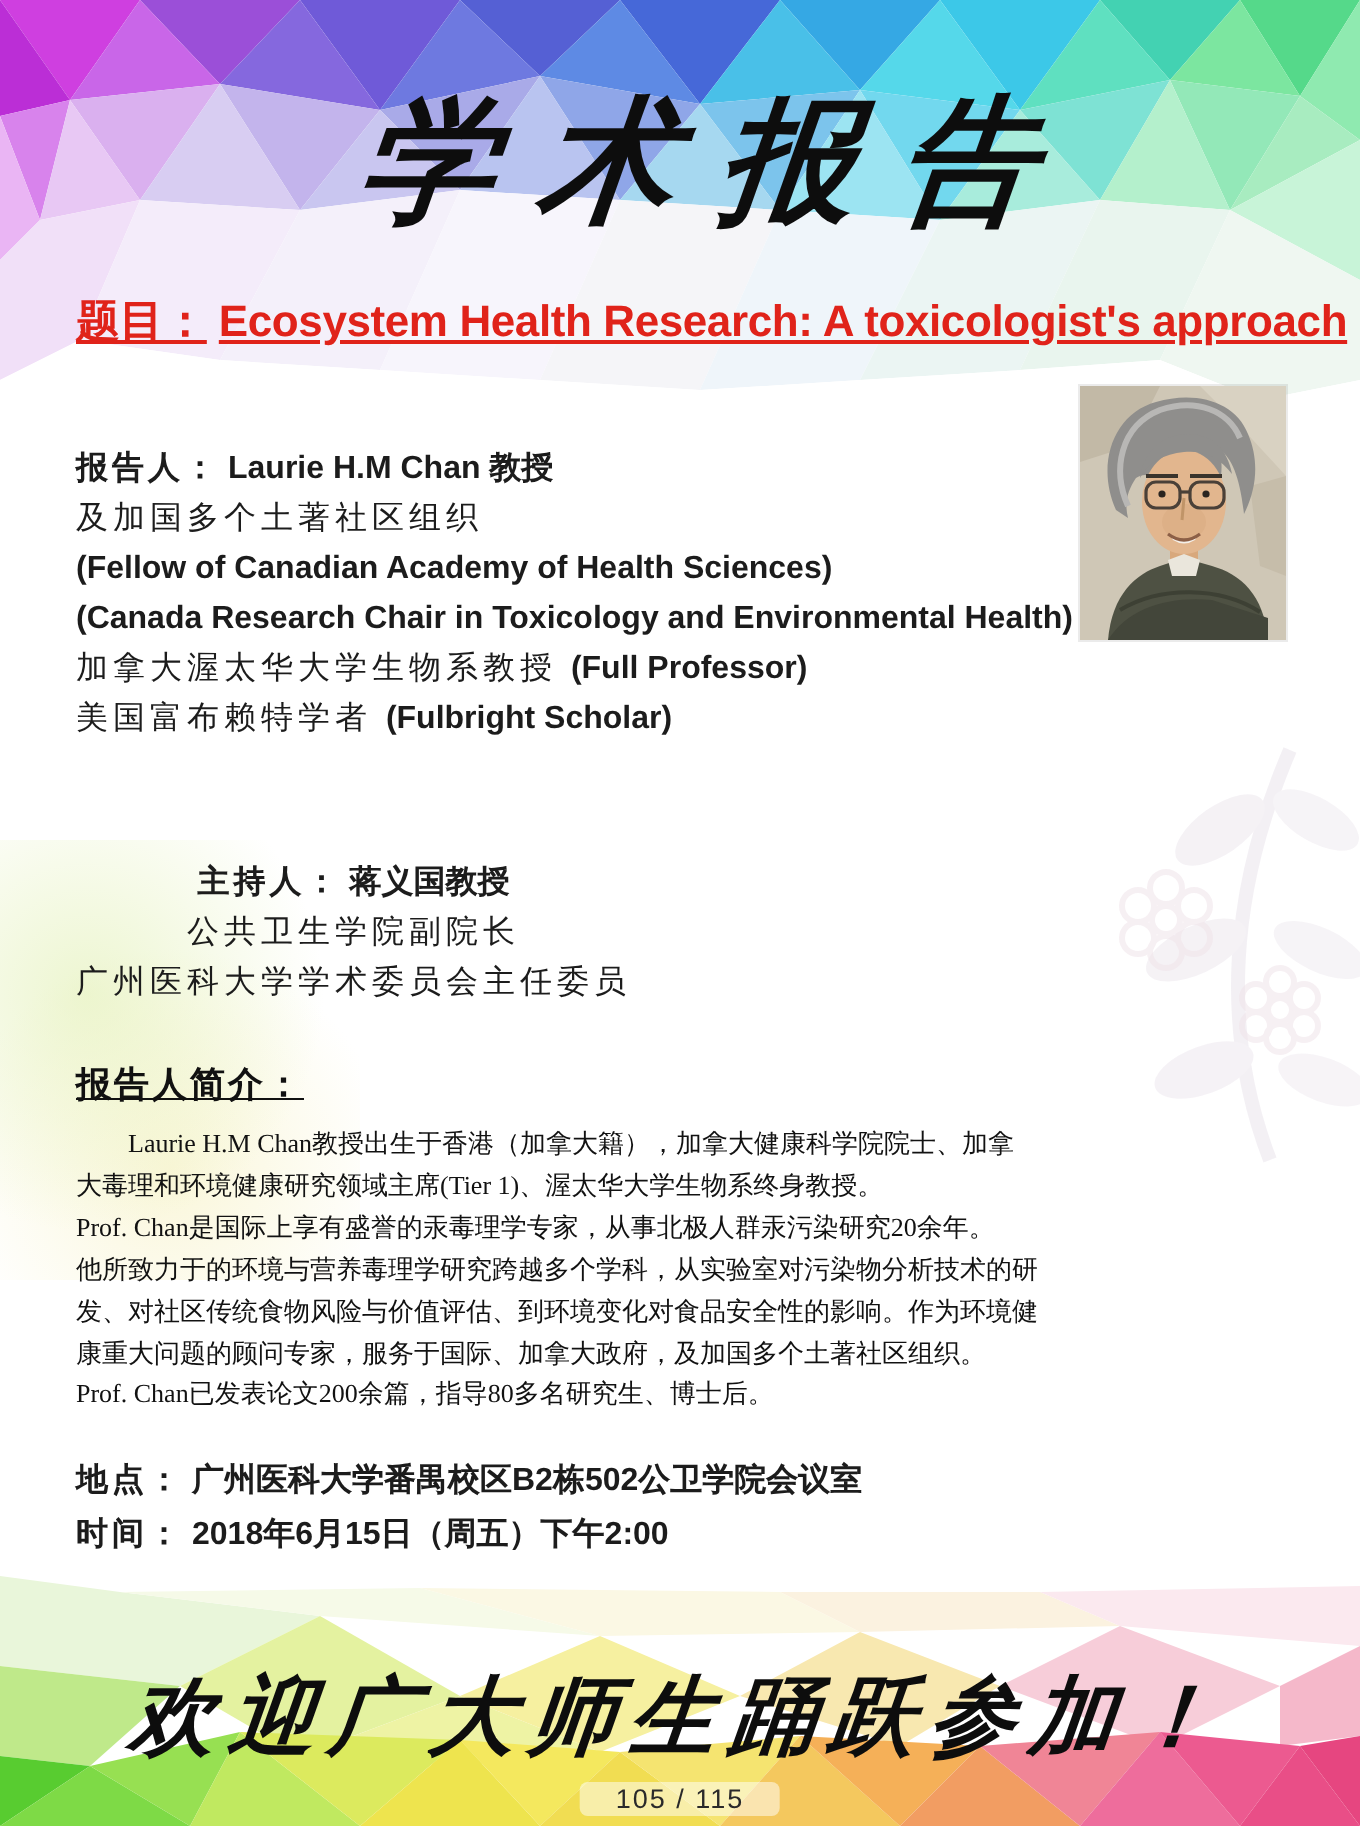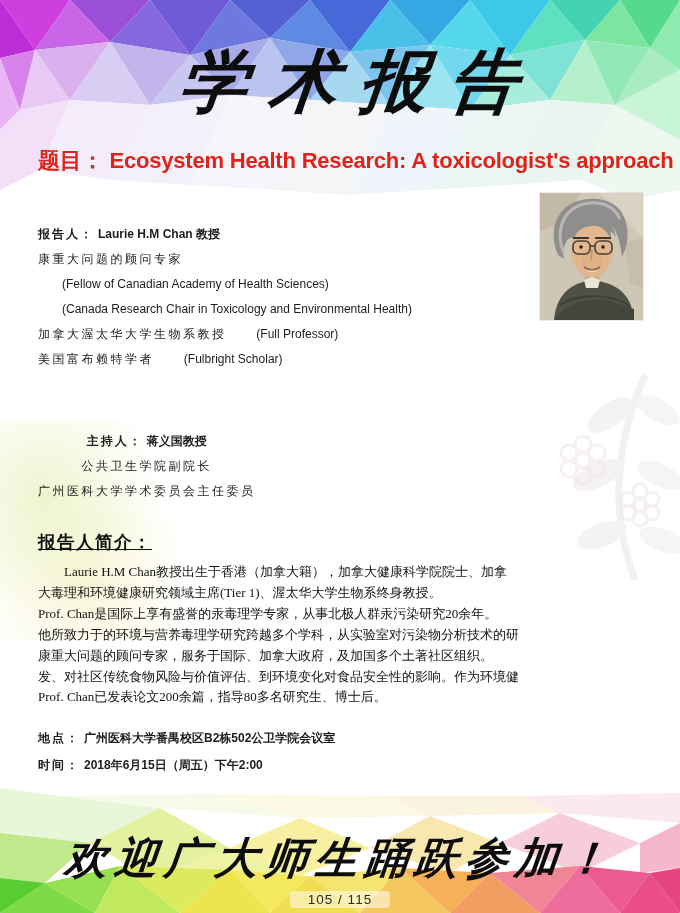--- a/index.html
+++ b/index.html
@@ -26,28 +26,28 @@
   }
   .footer-banner {
     position:absolute; top:830px; left:0; width:100%;
     text-align:center; font-size:43px; letter-spacing:7px;
   }
 
   
   .topic {
     position:absolute; top:146px; left:38px; width:630px;
     font-size:22px; font-weight:800; color:#e0231a;
-    letter-spacing:-0.2px; white-space:nowrap;
+    letter-spacing:-0.2px; white-space:nowrap;text-decoration:underline;
   }
   .topic .lbl { margin-right:6px; }
 
   
-  .tline { color:#1c1c1c; font-size:12px; white-space:nowrap; }
+  .tline { color:#1c1c1c; font-size:16px; white-space:nowrap; }
   .tline .cn { letter-spacing:2.5px; font-weight:500; }
-  .tline .en { font-weight:normal; letter-spacing:0;margin-left:24px; }
+  .tline .en { font-weight:bold; letter-spacing:0; }
   .tline .lbl { font-weight:bold; letter-spacing:2px; margin-right:4px; }
   .speaker-block { position:absolute; top:222px; left:38px; line-height:25.1px; }
   .host-block    { position:absolute; top:429px; left:38px; line-height:25.1px;text-align:center; }
   .name-line { font-weight:bold; }
 
   .bio-block { position:absolute; top:530px; left:38px; width:608px; }
   .bio-heading { font-size:17.5px; font-weight:bold; color:#111; letter-spacing:1.5px; margin-bottom:8px;text-decoration:underline; }
   .bio-line {
     font-family:"Liberation Serif","DejaVu Serif",serif;
     font-size:13px; color:#121212; line-height:20.9px; white-space:nowrap;
@@ -199,43 +199,43 @@
       <path d="M44,87 L52,84 L60,87 L58,95 L46,95 Z" fill="#eae6dc"></path>
       <path d="M14,127 C24,111 44,105 66,107 L94,116 L94,127 Z" fill="#43463a"></path>
       <path d="M20,112 C40,100 70,100 90,113" stroke="#3d4034" stroke-width="2" fill="none"></path>
     </svg>
   </div>
 
   <div class="speaker-block">
     <div class="tline name-line">
       <span class="lbl">报告人：</span><span>Laurie H.M Chan 教授</span>
     </div>
-    <div class="tline"><span class="cn">康重大问题的顾问专家</span><span class="en"></span></div>
+    <div class="tline"><span class="cn">及加国多个土著社区组织</span><span class="en"></span></div>
     <div class="tline"><span class="cn"></span><span class="en">(Fellow of Canadian Academy of Health Sciences)</span></div>
     <div class="tline"><span class="cn"></span><span class="en">(Canada Research Chair in Toxicology and Environmental Health)</span></div>
     <div class="tline"><span class="cn">加拿大渥太华大学生物系教授 </span><span class="en">(Full Professor)</span></div>
     <div class="tline"><span class="cn">美国富布赖特学者 </span><span class="en">(Fulbright Scholar)</span></div>
   </div>
 
   <div class="host-block">
     <div class="tline name-line">
       <span class="lbl">主持人：</span><span>蒋义国教授</span>
     </div>
     <div class="tline"><span class="cn">公共卫生学院副院长</span></div>
     <div class="tline"><span class="cn">广州医科大学学术委员会主任委员</span></div>
   </div>
 
   <div class="bio-block">
     <div class="bio-heading">报告人简介：</div>
     <div class="bio-line indent">Laurie H.M Chan教授出生于香港（加拿大籍），加拿大健康科学院院士、加拿</div>
     <div class="bio-line">大毒理和环境健康研究领域主席(Tier 1)、渥太华大学生物系终身教授。</div>
     <div class="bio-line">Prof. Chan是国际上享有盛誉的汞毒理学专家，从事北极人群汞污染研究20余年。</div>
     <div class="bio-line">他所致力于的环境与营养毒理学研究跨越多个学科，从实验室对污染物分析技术的研</div>
+    <div class="bio-line">发、对社区传统食物风险与价值评估、到环境变化对食品安全性的影响。作为环境健</div>
     <div class="bio-line">康重大问题的顾问专家，服务于国际、加拿大政府，及加国多个土著社区组织。</div>
-    <div class="bio-line">发、对社区传统食物风险与价值评估、到环境变化对食品安全性的影响。作为环境健</div>
     <div class="bio-line">Prof. Chan已发表论文200余篇，指导80多名研究生、博士后。</div>
   </div>
 
   <div class="tline venue-line">
     <span class="lbl">地点：</span><span>广州医科大学番禺校区B2栋502公卫学院会议室</span>
   </div>
   <div class="tline time-line">
     <span class="lbl">时间：</span><span>2018年6月15日（周五）下午2:00</span>
   </div>
 

